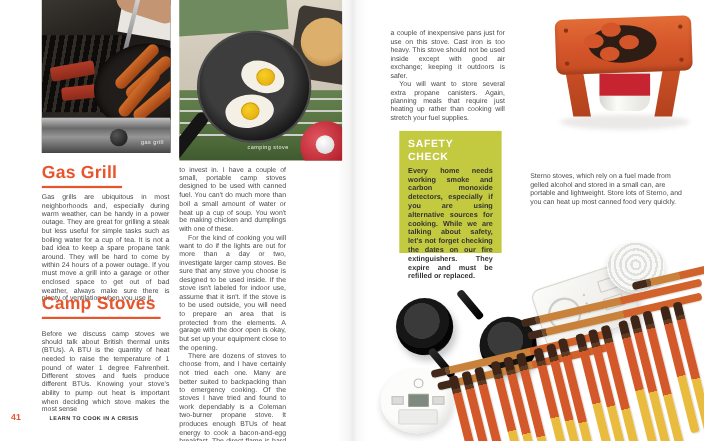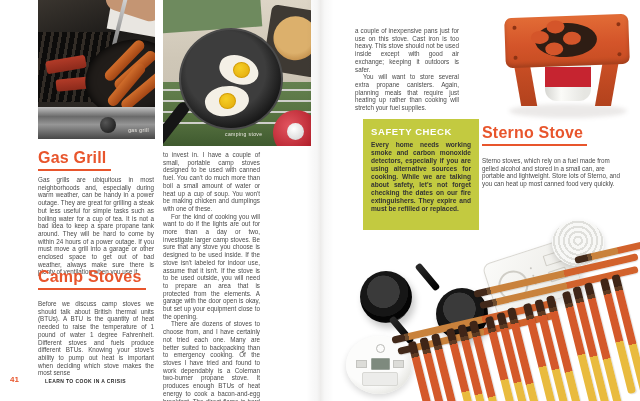--- a/index.html
+++ b/index.html
@@ -150,21 +150,21 @@
   <span class="pagenum">41</span>
   <span class="running">LEARN TO COOK IN A CRISIS</span>
 
   <div class="fold"></div>
 
   <div class="body-text" style="left:355px;top:27px;width:104px;">
     <p>a couple of inexpensive pans just for use on this stove. Cast iron is too heavy. This stove should not be used inside except with good air exchange; keeping it outdoors is safer.</p>
     <p class="ind">You will want to store several extra propane canisters. Again, planning meals that require just heating up rather than cooking will stretch your fuel supplies.</p>
   </div>
 
-  <div style="position:absolute;left:363px;top:119px;width:116px;height:111px;background:#c3ca40;padding:7px 8px;box-sizing:border-box;">
+  <div style="position:absolute;left:363px;top:119px;width:93px;height:111px;background:#c3ca40;padding:7px 8px;box-sizing:border-box;">
     <div style="font-size:9.5px;font-weight:bold;color:#fff;letter-spacing:.6px;margin-bottom:4px;">SAFETY CHECK</div>
     <div style="font-size:6.6px;font-weight:bold;line-height:8px;color:#333;text-align:justify;">Every home needs working smoke and carbon monoxide detectors, especially if you are using alternative sources for cooking. While we are talking about safety, let's not forget checking the dates on our fire extinguishers. They expire and must be refilled or replaced.</div>
   </div>
 
   <div class="photo ph-sterno">
     <div class="abs sterno-shadow"></div>
     <div class="abs sterno-leg" style="left:20px;top:58px;width:16px;height:48px;transform:skewX(10deg);"></div>
     <div class="abs sterno-leg" style="left:102px;top:60px;width:16px;height:46px;transform:skewX(-10deg);"></div>
     <div class="abs sterno-can">
       <div class="abs sterno-label"></div>
@@ -175,21 +175,20 @@
       <div class="petal" style="left:26px;top:14px;"></div>
       <div class="petal" style="left:58px;top:16px;"></div>
       <div class="petal" style="left:40px;top:26px;"></div>
       <div class="corner-hole" style="left:8px;top:8px;"></div>
       <div class="corner-hole" style="left:112px;top:8px;"></div>
       <div class="corner-hole" style="left:8px;top:38px;"></div>
       <div class="corner-hole" style="left:112px;top:38px;"></div>
     </div>
   </div>
 
-  <h2 class="sec-head" style="left:482px;top:125px;">Sterno Stove</h2>
   <div class="body-text" style="left:482px;top:157px;width:144px;text-align:left;">
     <p>Sterno stoves, which rely on a fuel made from gelled alcohol and stored in a small can, are portable and lightweight. Store lots of Sterno, and you can heat up most canned food very quickly.</p>
   </div>
 
   <div class="pan-top" style="left:360px;top:271px;"></div>
   <div class="pan-handle" style="left:398px;top:314px;"></div>
   <div class="pan-top" style="left:436px;top:288px;"></div>
   <div class="pan-handle" style="left:424px;top:261px;"></div>
 
   <div class="abs co-round">

